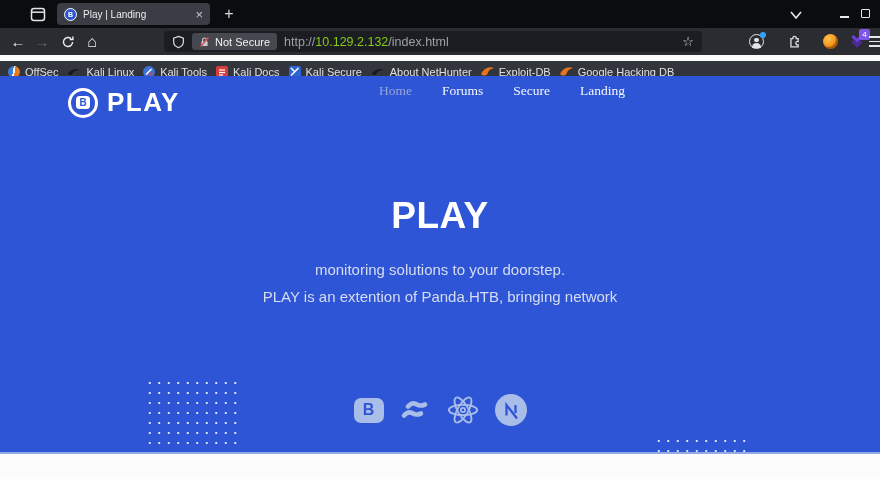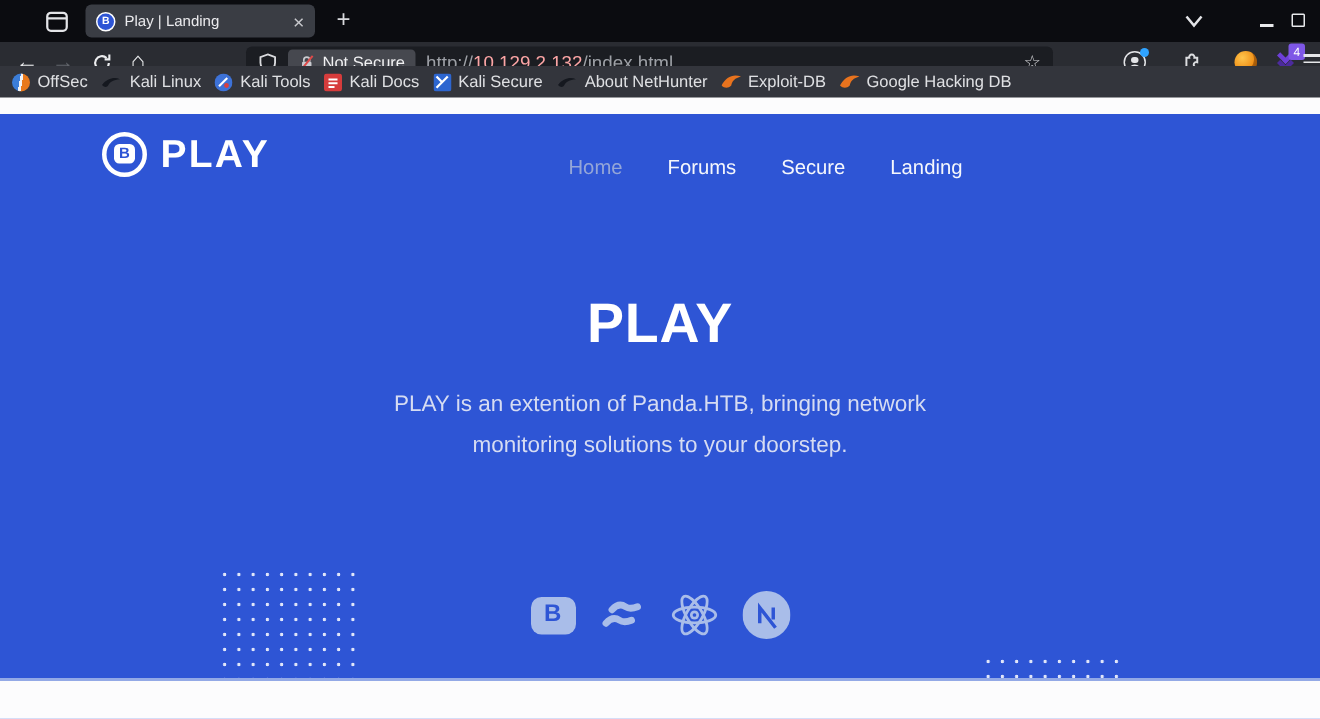--- a/index.html
+++ b/index.html
@@ -18,49 +18,49 @@
   .win-min { position:absolute; left:840px; top:16px; width:9px; height:2px; background:#e8e9eb; cursor:pointer; }
   .win-max { position:absolute; left:861px; top:9px; width:9px; height:9px; border:1.7px solid #e8e9eb; border-radius:1px; cursor:pointer; }
 
   
   .toolbar { position:absolute; left:0; top:28px; width:880px; height:27px; background:#2a2c32; }
   .navbtn { position:absolute; top:0; height:27px; width:24px; display:flex; align-items:center; justify-content:center; font-size:15px; color:#ecedef; cursor:pointer; }
   .navbtn.dim { color:#62656c; }
   .urlbar { position:absolute; left:164px; top:3px; width:538px; height:21px; background:#1b1d22; border-radius:4px; display:flex; align-items:center; padding:0 8px; gap:7px; }
   .chip { display:flex; align-items:center; gap:5px; background:#46484f; border-radius:3px; height:17px; padding:0 7px; color:#f1f1f3; font-size:11px; white-space:nowrap; }
   .urltext { flex:1; font-size:12.5px; color:#9da0a6; white-space:nowrap; overflow:hidden; }
-  .urltext .host { color:#fca5a5; }
+  .urltext .host { color:#84cc16; }
   .star { color:#d6d7da; font-size:13px; cursor:pointer; }
   .tb-icon { position:absolute; top:5px; width:17px; height:17px; cursor:pointer; }
   .acct { border:1.3px solid #e3e4e7; border-radius:50%; width:15px; height:15px; position:absolute; left:749px; top:6px; cursor:pointer; }
   .acct::before { content:""; position:absolute; left:4.2px; top:2.5px; width:4.5px; height:4.5px; border-radius:50%; background:#e3e4e7; }
   .acct::after { content:""; position:absolute; left:2px; top:8px; width:9px; height:5px; border-radius:5px 5px 0 0; background:#e3e4e7; }
   .acct-dot { position:absolute; left:760px; top:4px; width:6px; height:6px; border-radius:50%; background:#2fa3ff; }
   .orange-ball { position:absolute; left:823px; top:6px; width:15px; height:15px; border-radius:50%; background:radial-gradient(circle at 35% 30%, #ffc54d, #ef8d14 60%, #b65d08); box-shadow:inset -2px -2px 0 rgba(90,40,0,.45); cursor:pointer; }
   .pshield { position:absolute; left:850px; top:4px; width:16px; height:18px; cursor:pointer; }
   .chev { position:absolute; left:3px; width:8px; height:8px; border-right:3.5px solid #6e3fd8; border-bottom:3.5px solid #6e3fd8; transform:rotate(45deg); }
   .chev.c2 { top:6px; border-color:#4c2a9e; }
   .chev.c1 { top:1px; }
   .pbadge { position:absolute; right:-4px; top:-3px; min-width:11px; height:11px; background:#7e57e6; border-radius:2px; color:#fff; font-size:8px; display:flex; align-items:center; justify-content:center; padding:0 1px; }
   .burger { position:absolute; left:869px; top:8px; width:14px; cursor:pointer; }
   .burger div { height:1.6px; background:#e6e7e9; margin-bottom:3px; }
 
   
-  .bookmarksbar { position:absolute; left:0; top:44px; width:880px; height:21px; background:#33353c; display:flex; align-items:center; padding-left:8px; gap:9px; }
+  .bookmarksbar { position:absolute; left:0; top:61px; width:880px; height:21px; background:#33353c; display:flex; align-items:center; padding-left:8px; gap:9px; }
   .bm { display:flex; align-items:center; gap:5px; color:#dfe0e3; font-size:11px; white-space:nowrap; cursor:pointer; }
   .bm svg, .bm .shape { flex:none; }
   .offsec-shape { width:12px; height:12px; border-radius:50%; background:linear-gradient(100deg,#3b7dd8 42%,#f2f3f5 42%,#f2f3f5 55%,#e8791c 55%); }
 
   
   .page { position:absolute; left:0; top:76px; width:880px; height:378px; background:#2e55d5; border-bottom:2px solid #93a9e6; overflow:hidden; }
   .brand { position:absolute; left:68px; top:11px; display:flex; align-items:center; gap:9px; cursor:pointer; }
   .logo-circ { width:30px; height:30px; border:3px solid #fff; border-radius:50%; display:flex; align-items:center; justify-content:center; }
   .logo-b { width:14px; height:13px; background:#fff; border-radius:3.5px; color:#2e55d5; font-size:10px; font-weight:bold; display:flex; align-items:center; justify-content:center; }
   .brand-name { color:#fff; font-size:26px; font-weight:bold; letter-spacing:1.5px; }
-  .sitenav { position:absolute; left:379px; top:28px; display:flex; gap:30px; font-size:13.5px; }
+  .sitenav { position:absolute; left:379px; top:7px; display:flex; gap:30px; font-size:13.5px;font-family:Liberation Serif, serif; }
   .sitenav a { color:#f5f7fc; text-decoration:none; cursor:pointer; }
   .sitenav a.active { color:#94a6d8; }
   .hero-title { position:absolute; left:0; top:119px; width:100%; text-align:center; color:#fff; font-size:37px; font-weight:bold; letter-spacing:0.5px; }
   .hero-sub { position:absolute; left:0; top:180px; width:100%; text-align:center; color:#d6dcf2; font-size:15px; line-height:27px; }
   .dots { position:absolute; background-image:radial-gradient(rgba(255,255,255,.85) 1.1px, transparent 1.3px); background-size:9.5px 10px; }
   .dots-left { left:145px; top:302px; width:94px; height:76px; }
   .dots-right { left:654px; top:360px; width:94px; height:18px; }
   .tech-row { position:absolute; left:0; top:316px; width:100%; display:flex; align-items:center; justify-content:center; gap:15px; height:36px; }
   .bs-icon { width:30px; height:25px; background:#a9bde9; border-radius:7px; color:#2e55d5; font-size:16px; font-weight:bold; display:flex; align-items:center; justify-content:center; }
   .next-icon { width:32px; height:32px; }
@@ -205,22 +205,22 @@
 
     <div class="sitenav">
       <a class="active">Home</a>
       <a>Forums</a>
       <a>Secure</a>
       <a>Landing</a>
     </div>
 
     <div class="hero-title">PLAY</div>
     <div class="hero-sub">
+      <div>monitoring solutions to your doorstep.</div>
       <div>PLAY is an extention of Panda.HTB, bringing network</div>
-      <div>monitoring solutions to your doorstep.</div>
     </div>
 
     <div class="dots dots-left"></div>
     <div class="dots dots-right"></div>
 
     <div class="tech-row">
       <div class="bs-icon">B</div>
       <svg width="32" height="22" viewBox="0 0 32 22">
         <path d="M9 7.5 Q13.5 2.5 18 5.5 Q21 7.5 26 5.5" fill="none" stroke="#a9bde9" stroke-width="4.6" stroke-linecap="round"></path>
         <path d="M5 16.5 Q9.5 11.5 14 14.5 Q17 16.5 22 14.5" fill="none" stroke="#a9bde9" stroke-width="4.6" stroke-linecap="round"></path>

